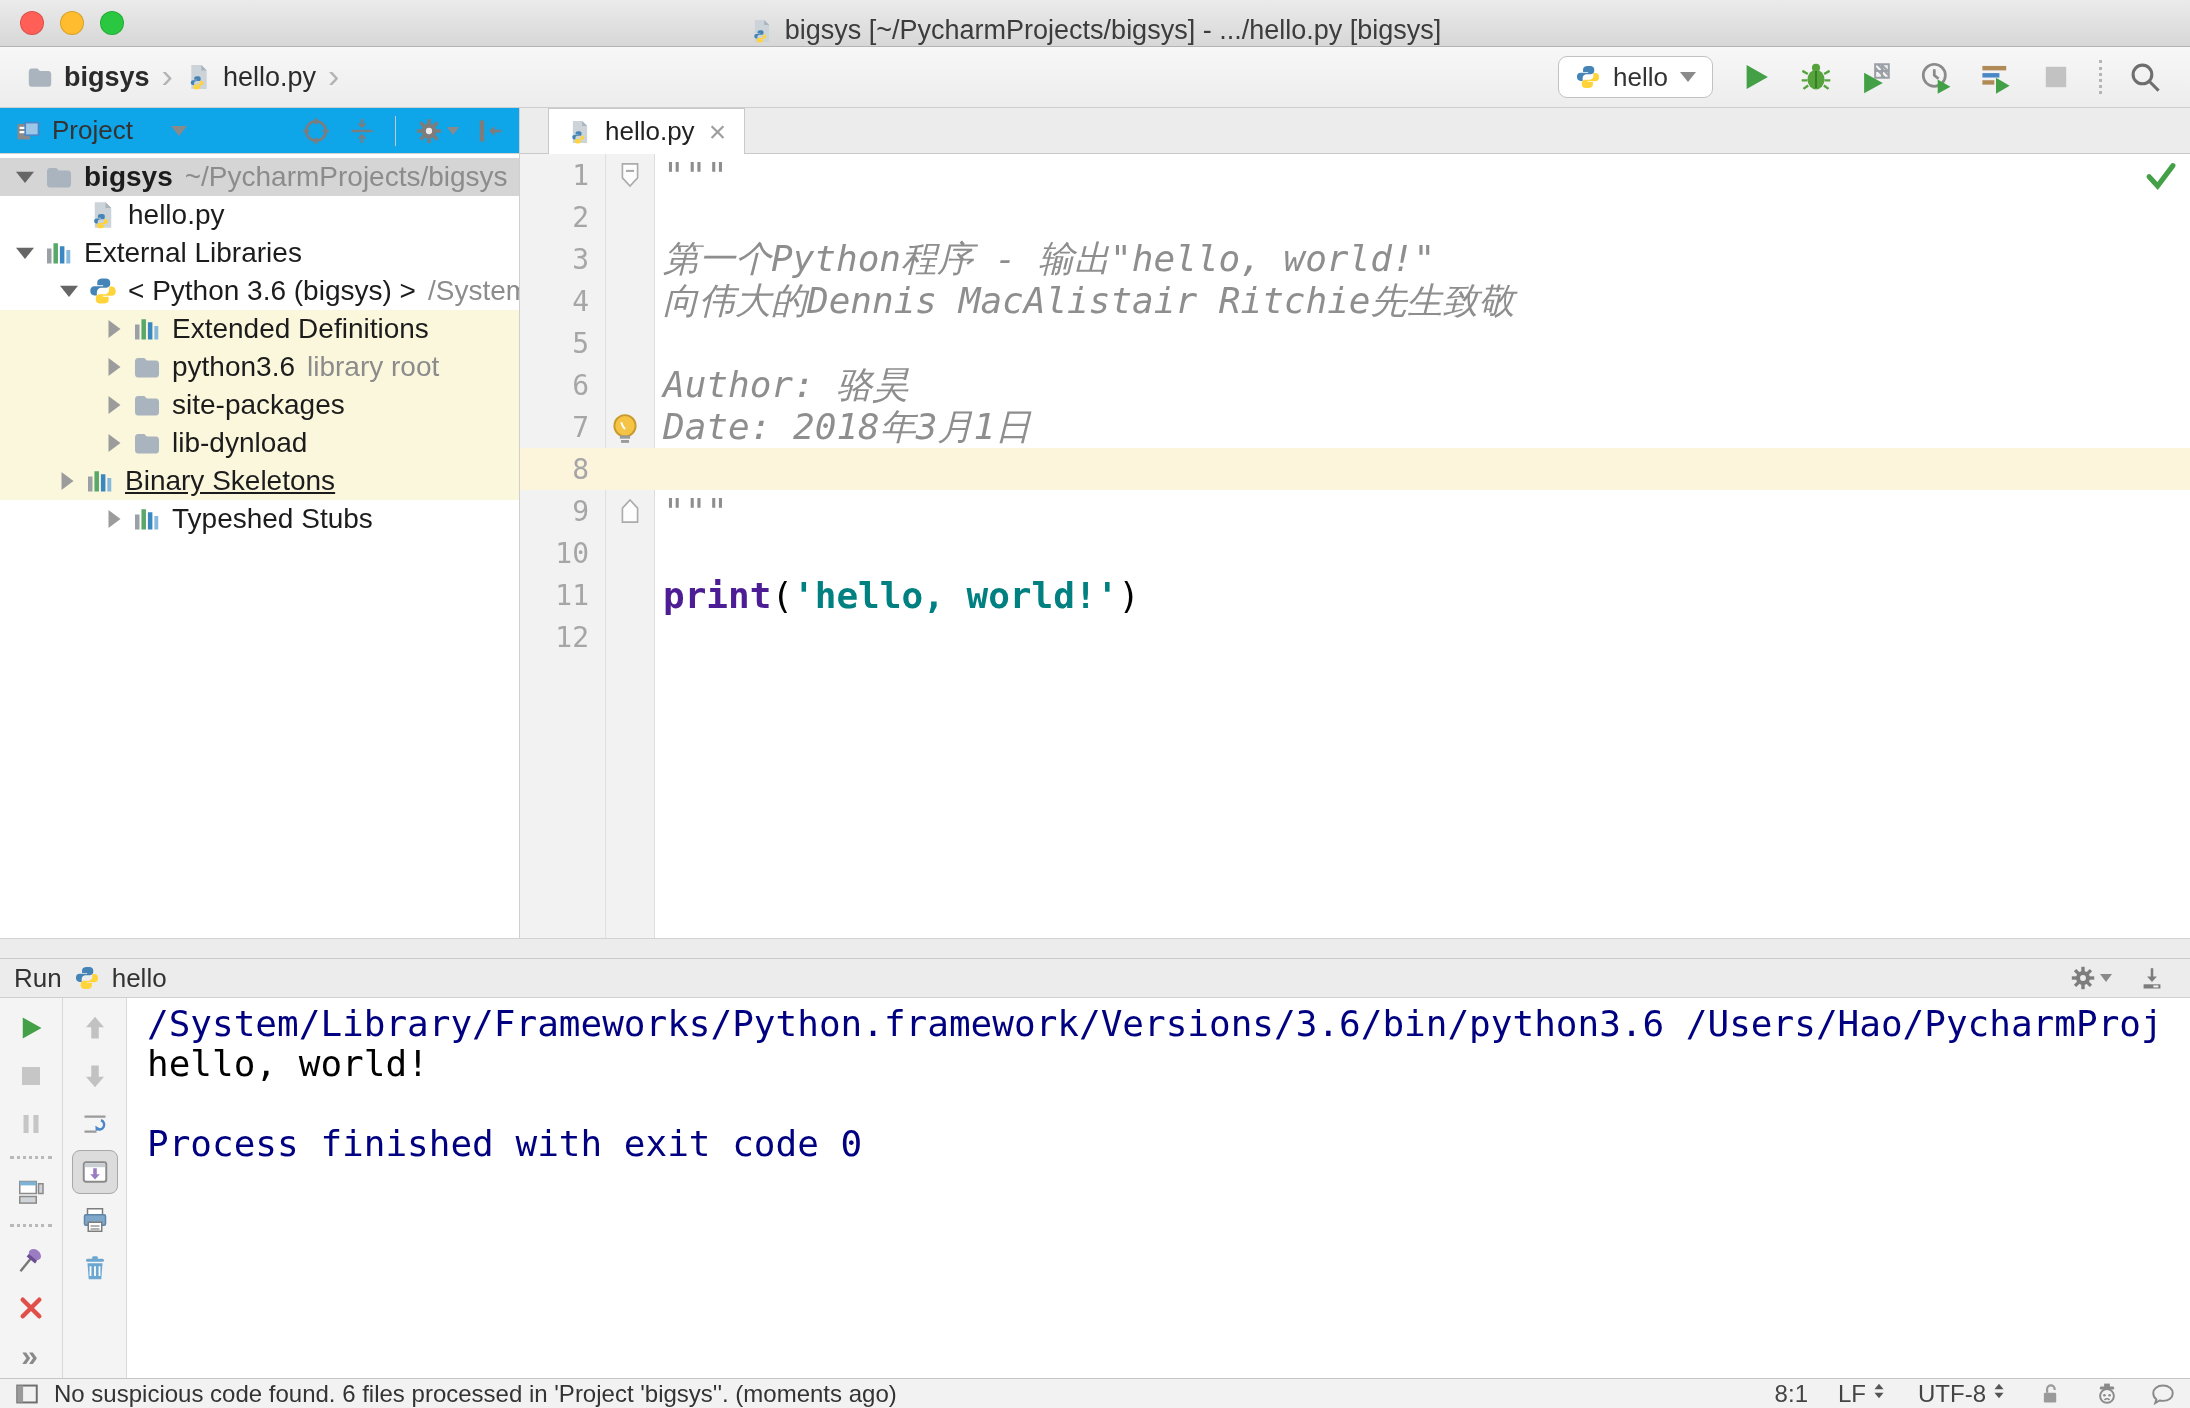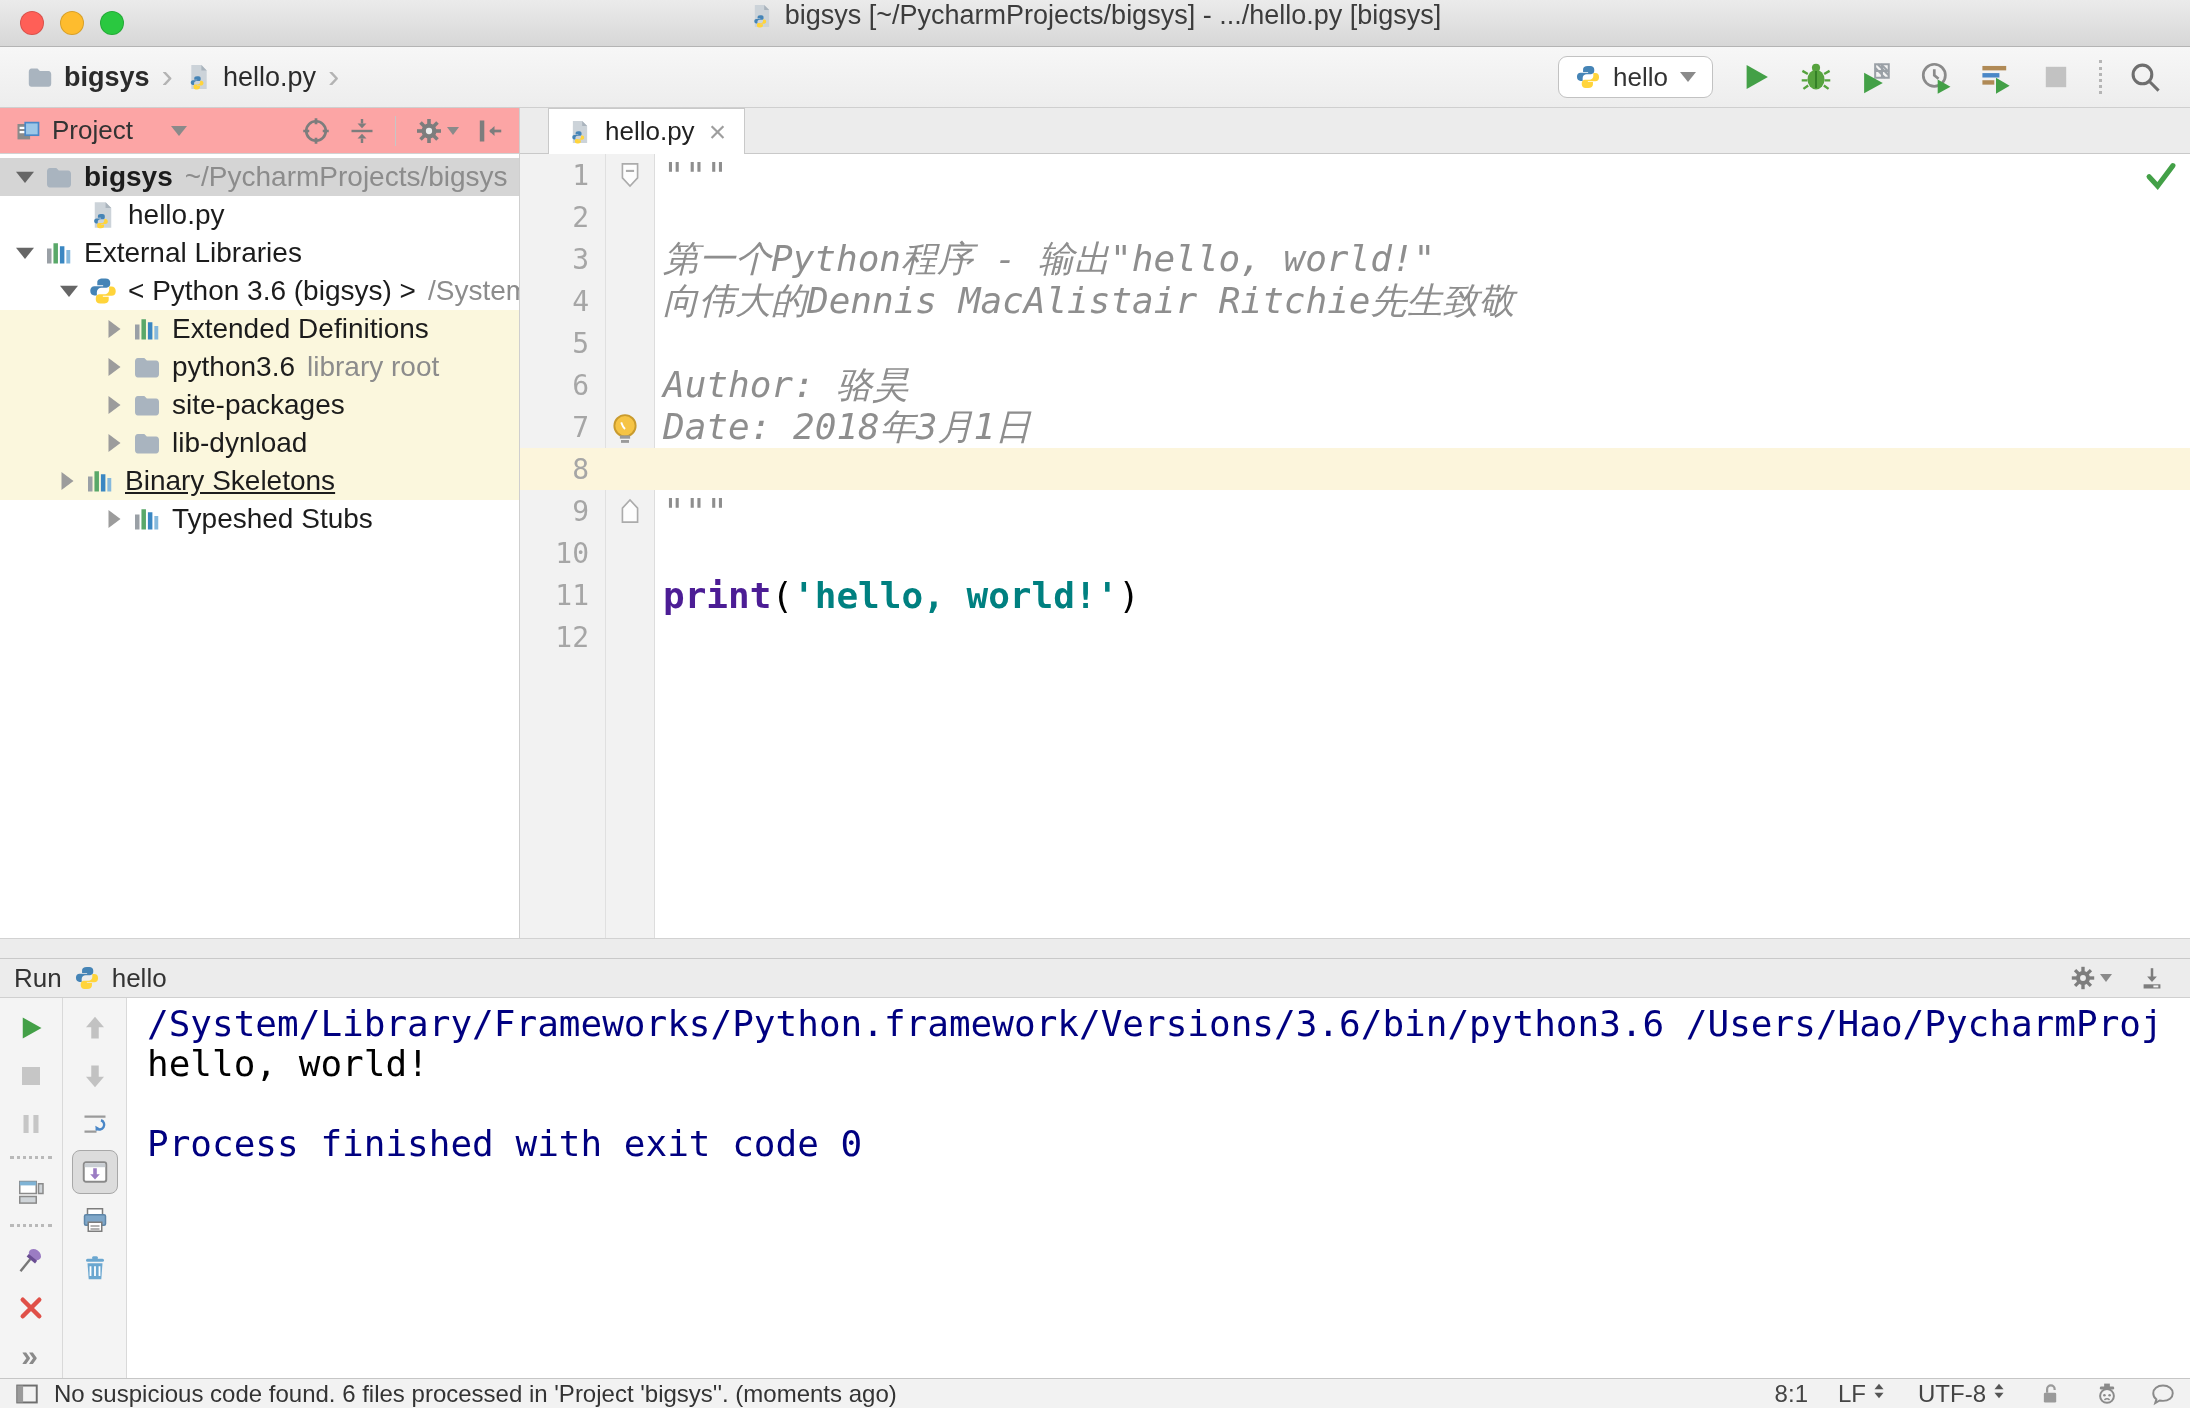--- a/index.html
+++ b/index.html
@@ -2,21 +2,21 @@
 <html><head>
 <meta charset="utf-8">
 <style>
   html,body{margin:0;padding:0;background:#fff}
   *{box-sizing:border-box}
   .app{width:2190px;height:1408px;position:relative;overflow:hidden;
        font-family:"Liberation Sans",sans-serif;display:flex;flex-direction:column;background:#fff}
 
   
   .titlebar{height:47px;background:linear-gradient(#ebebeb,#d7d7d7);border-bottom:1px solid #b4b4b4;
-            display:flex;align-items:flex-start;position:relative;flex:none}
+            display:flex;align-items:flex-end;position:relative;flex:none}
   .lights{position:absolute;left:20px;top:0;height:100%;display:flex;align-items:center;gap:16px}
   .light{width:24px;height:24px;border-radius:50%;border:1px solid rgba(0,0,0,.15)}
   .title{margin:0 auto;font-size:27px;color:#3c3c3c;display:flex;align-items:center;gap:10px}
 
   
   .navbar{height:61px;background:linear-gradient(#f7f7f7,#ededed);border-bottom:1px solid #cfcfcf;
           display:flex;align-items:center;padding:0 26px;flex:none}
   .crumbs{display:flex;align-items:center;gap:8px;font-size:27px;color:#2b2b2b}
   .crumb{display:flex;align-items:center;gap:10px}
   .crumb-sep{color:#b3b3b3;font-size:34px;line-height:1;margin:0 4px;transform:translateY(-2px)}
@@ -24,21 +24,21 @@
   .nav-right{margin-left:auto;display:flex;align-items:center;gap:24px}
   .combo{display:flex;align-items:center;gap:12px;background:#fff;border:1px solid #c2c2c2;border-radius:9px;
          height:42px;padding:0 16px;font-size:26px;color:#333}
   .caret-down{width:0;height:0;border-left:8px solid transparent;border-right:8px solid transparent;border-top:10px solid #8a8a8a}
   .tbtn{width:38px;height:38px;display:flex;align-items:center;justify-content:center}
   .dotsep{height:34px;border-left:3px dotted #b5b5b5;margin:0 2px}
 
   
   .main{height:830px;display:flex;flex:none;background:#fff}
   .project{width:520px;flex:none;border-right:1px solid #cfcfcf;background:#fff;display:flex;flex-direction:column;overflow:hidden}
-  .panel-header{height:46px;flex:none;background:#fca5a5;border-bottom:1px solid #d2d2d2;display:flex;align-items:center;
+  .panel-header{height:46px;flex:none;background:#0ea5e9;border-bottom:1px solid #d2d2d2;display:flex;align-items:center;
                 padding:0 14px;font-size:26px;color:#333;gap:10px}
   .ph-actions{margin-left:auto;display:flex;align-items:center;gap:16px}
   .vsep{height:30px;border-left:1px solid #c6c6c6;margin:0 2px}
   .tree{padding-top:4px;font-size:28px;color:#1c1c1c}
   .trow{height:38px;display:flex;align-items:center;white-space:nowrap}
   .trow.selected{background:#d5d5d5}
   .trow.highlight{background:#fbf7dd}
   .arrow-slot{width:30px;flex:none;display:flex;justify-content:center;align-items:center}
   .ticon{width:30px;height:30px;flex:none;margin:0 10px 0 4px}
   .hint{color:#8c8c8c;margin-left:12px}

